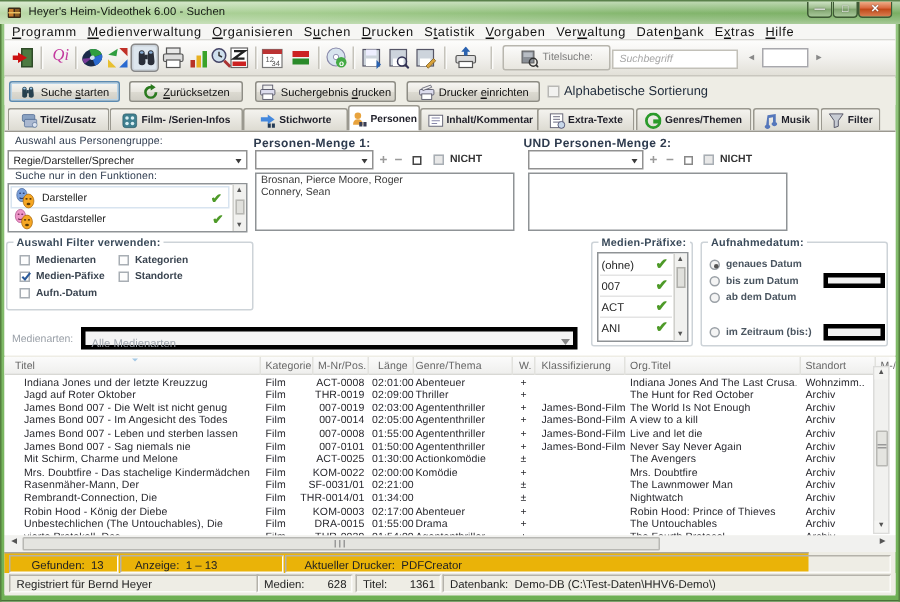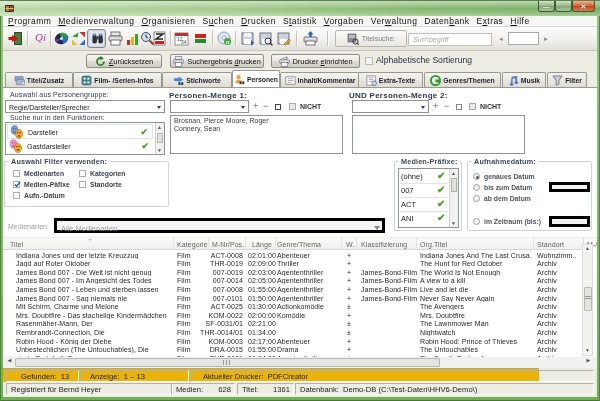--- a/index.html
+++ b/index.html
@@ -79,20 +79,21 @@
 </head>
 <body>
 <div id="win">
   <div id="titlebar">
     <svg id="ticon" viewBox="0 0 10 10">
         <rect x="0" y="2" width="9" height="7" rx="1" fill="#3a2a18"></rect>
         <rect x="1" y="3" width="3" height="5" fill="#c87f2e"></rect>
         <rect x="5" y="3" width="3" height="5" fill="#8a5a22"></rect>
         <rect x="0.5" y="5" width="8" height="1" fill="#e8c060"></rect>
       </svg>
+    <div id="ttext">Heyer's Heim-Videothek 6.00 - Suchen</div>
     <div class="wbtn" id="btn-min">
         <span>—</span>
       </div>
     <div class="wbtn" id="btn-max">
         <span>□</span>
       </div>
     <div class="wbtn" id="btn-close">
         <span>✕</span>
       </div>
   </div>
@@ -216,20 +217,30 @@
           <span>Titelsuche:</span>
         </div>
       <div id="suchfeld">Suchbegriff</div>
       <div id="pager">
         <span style="color:#888">◄</span>
         <span id="pagebox"></span>
         <span style="color:#888">►</span>
       </div>
     </div>
     <div id="actions">
+      <div class="abtn" style="left:3px;width:74px;border-color:#5c8ab0;box-shadow:0 0 0 1px #b8d4e8 inset;">
+          <svg style="width:11px;height:11px" viewBox="0 0 15 15">
+            <path d="M2.5 5 Q2.5 2.5 4.5 2.5 Q6.5 2.5 6.5 5 L7 10 Q7 12.5 4.75 12.5 Q2 12.5 2.5 10Z" fill="#27414f"></path>
+            <path d="M8.5 5 Q8.5 2.5 10.5 2.5 Q12.5 2.5 12.5 5 L13 10 Q13 12.5 10.75 12.5 Q8 12.5 8.5 10Z" fill="#27414f"></path>
+            <rect x="6.5" y="5.5" width="2" height="3" fill="#27414f"></rect>
+            <ellipse cx="4.5" cy="4" rx="1.2" ry="0.9" fill="#9ec8e8"></ellipse>
+            <ellipse cx="10.5" cy="4" rx="1.2" ry="0.9" fill="#9ec8e8"></ellipse>
+          </svg>
+          <span>Suche <u>s</u>tarten</span>
+        </div>
       <div class="abtn" style="left:83px;width:76px;">
           <svg style="width:11px;height:11px" viewBox="0 0 15 15">
             <path d="M13.5 7.5 A6 6 0 1 1 7.5 1.5 L7.5 0 L12 3 L7.5 6 L7.5 4.2 A3.6 3.6 0 1 0 11 7.5 Z" fill="#2a7a1e"></path>
           </svg>
           <span><u>Z</u>urücksetzen</span>
         </div>
       <div class="abtn" style="left:167px;width:94px;">
           <svg style="width:11px;height:11px" viewBox="0 0 15 15">
             <rect x="3" y="1" width="9" height="4" fill="#eee" stroke="#556" stroke-width="0.8"></rect>
             <rect x="1" y="5" width="13" height="5" rx="1" fill="#dde" stroke="#556" stroke-width="0.8"></rect>

